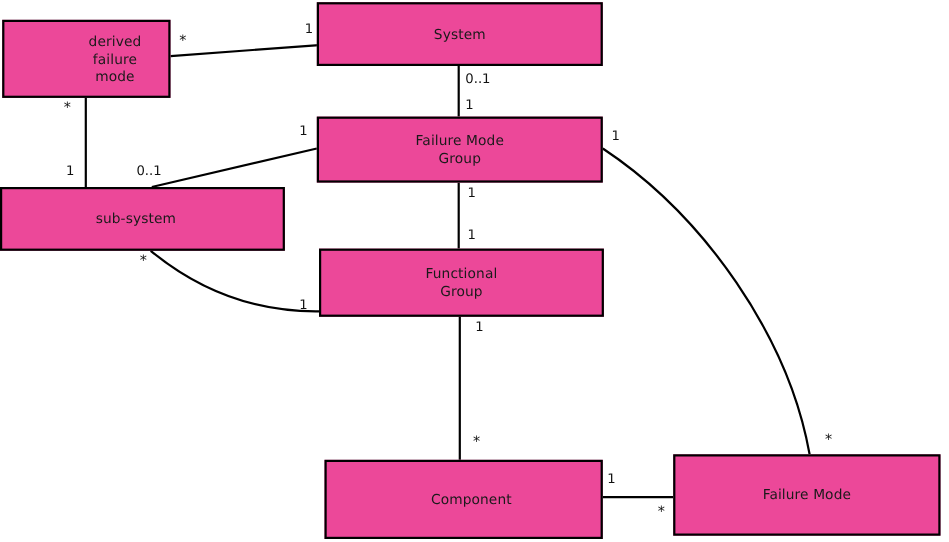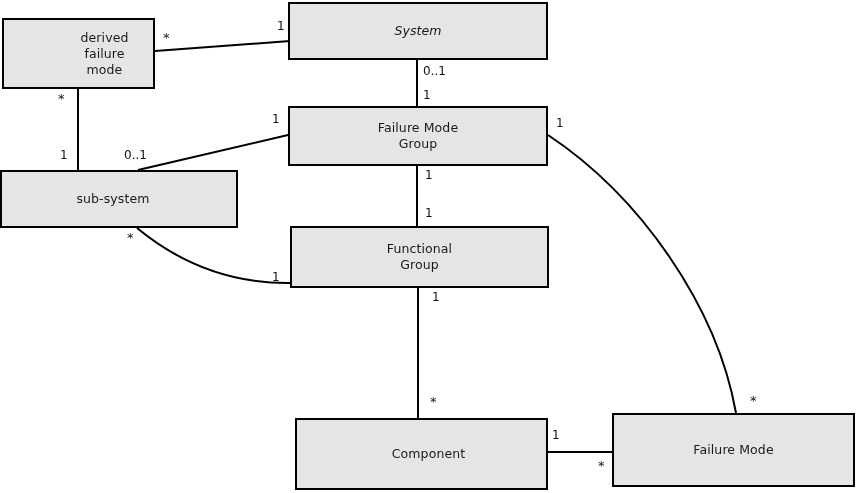--- a/index.html
+++ b/index.html
@@ -23,21 +23,21 @@
     left: 0;
     top: 0;
     width: 863px;
     height: 493px;
     pointer-events: none;
   }
   .uml-class {
     position: absolute;
     box-sizing: border-box;
     border: 2px solid #000000;
-    background: #e5e5e5;
+    background: #ec4899;
     display: flex;
     align-items: center;
     justify-content: center;
   }
   .uml-class-name {
     font-size: 12.5px;
     line-height: 16px;
     color: #1a1a1a;
     text-align: center;
     white-space: pre-line;
@@ -82,27 +82,27 @@
       </g>
   </svg>
 
   <div id="class-group">
       <div class="uml-class label-right" style="left: 2px; top: 18px; width: 153px; height: 71px; border-color: rgb(0, 0, 0);">
         <div class="uml-class-name" style="color: rgb(26, 26, 26);">derived
 failure
 mode</div>
       </div>
       <div class="uml-class" style="left: 288px; top: 2px; width: 260px; height: 58px; border-color: rgb(0, 0, 0);">
-        <div class="uml-class-name" style="color: rgb(26, 26, 26); font-style: italic;">System</div>
+        <div class="uml-class-name" style="color: rgb(26, 26, 26);">System</div>
       </div>
       <div class="uml-class" style="left: 288px; top: 106px; width: 260px; height: 60px; border-color: rgb(0, 0, 0);">
         <div class="uml-class-name" style="color: rgb(26, 26, 26);">Failure Mode
 Group</div>
       </div>
-      <div class="uml-class label-shift-sub" style="left: 0px; top: 170px; width: 238px; height: 58px; border-color: rgb(0, 0, 0);">
+      <div class="uml-class label-shift-sub" style="left: 0px; top: 170px; width: 259px; height: 58px; border-color: rgb(0, 0, 0);">
         <div class="uml-class-name" style="color: rgb(26, 26, 26);">sub-system</div>
       </div>
       <div class="uml-class" style="left: 290px; top: 226px; width: 259px; height: 62px; border-color: rgb(0, 0, 0);">
         <div class="uml-class-name" style="color: rgb(26, 26, 26);">Functional
 Group</div>
       </div>
       <div class="uml-class" style="left: 295px; top: 418px; width: 253px; height: 72px; border-color: rgb(0, 0, 0);">
         <div class="uml-class-name" style="color: rgb(26, 26, 26); margin-left: 14px;">Component</div>
       </div>
       <div class="uml-class" style="left: 612px; top: 413px; width: 243px; height: 74px; border-color: rgb(0, 0, 0);">

